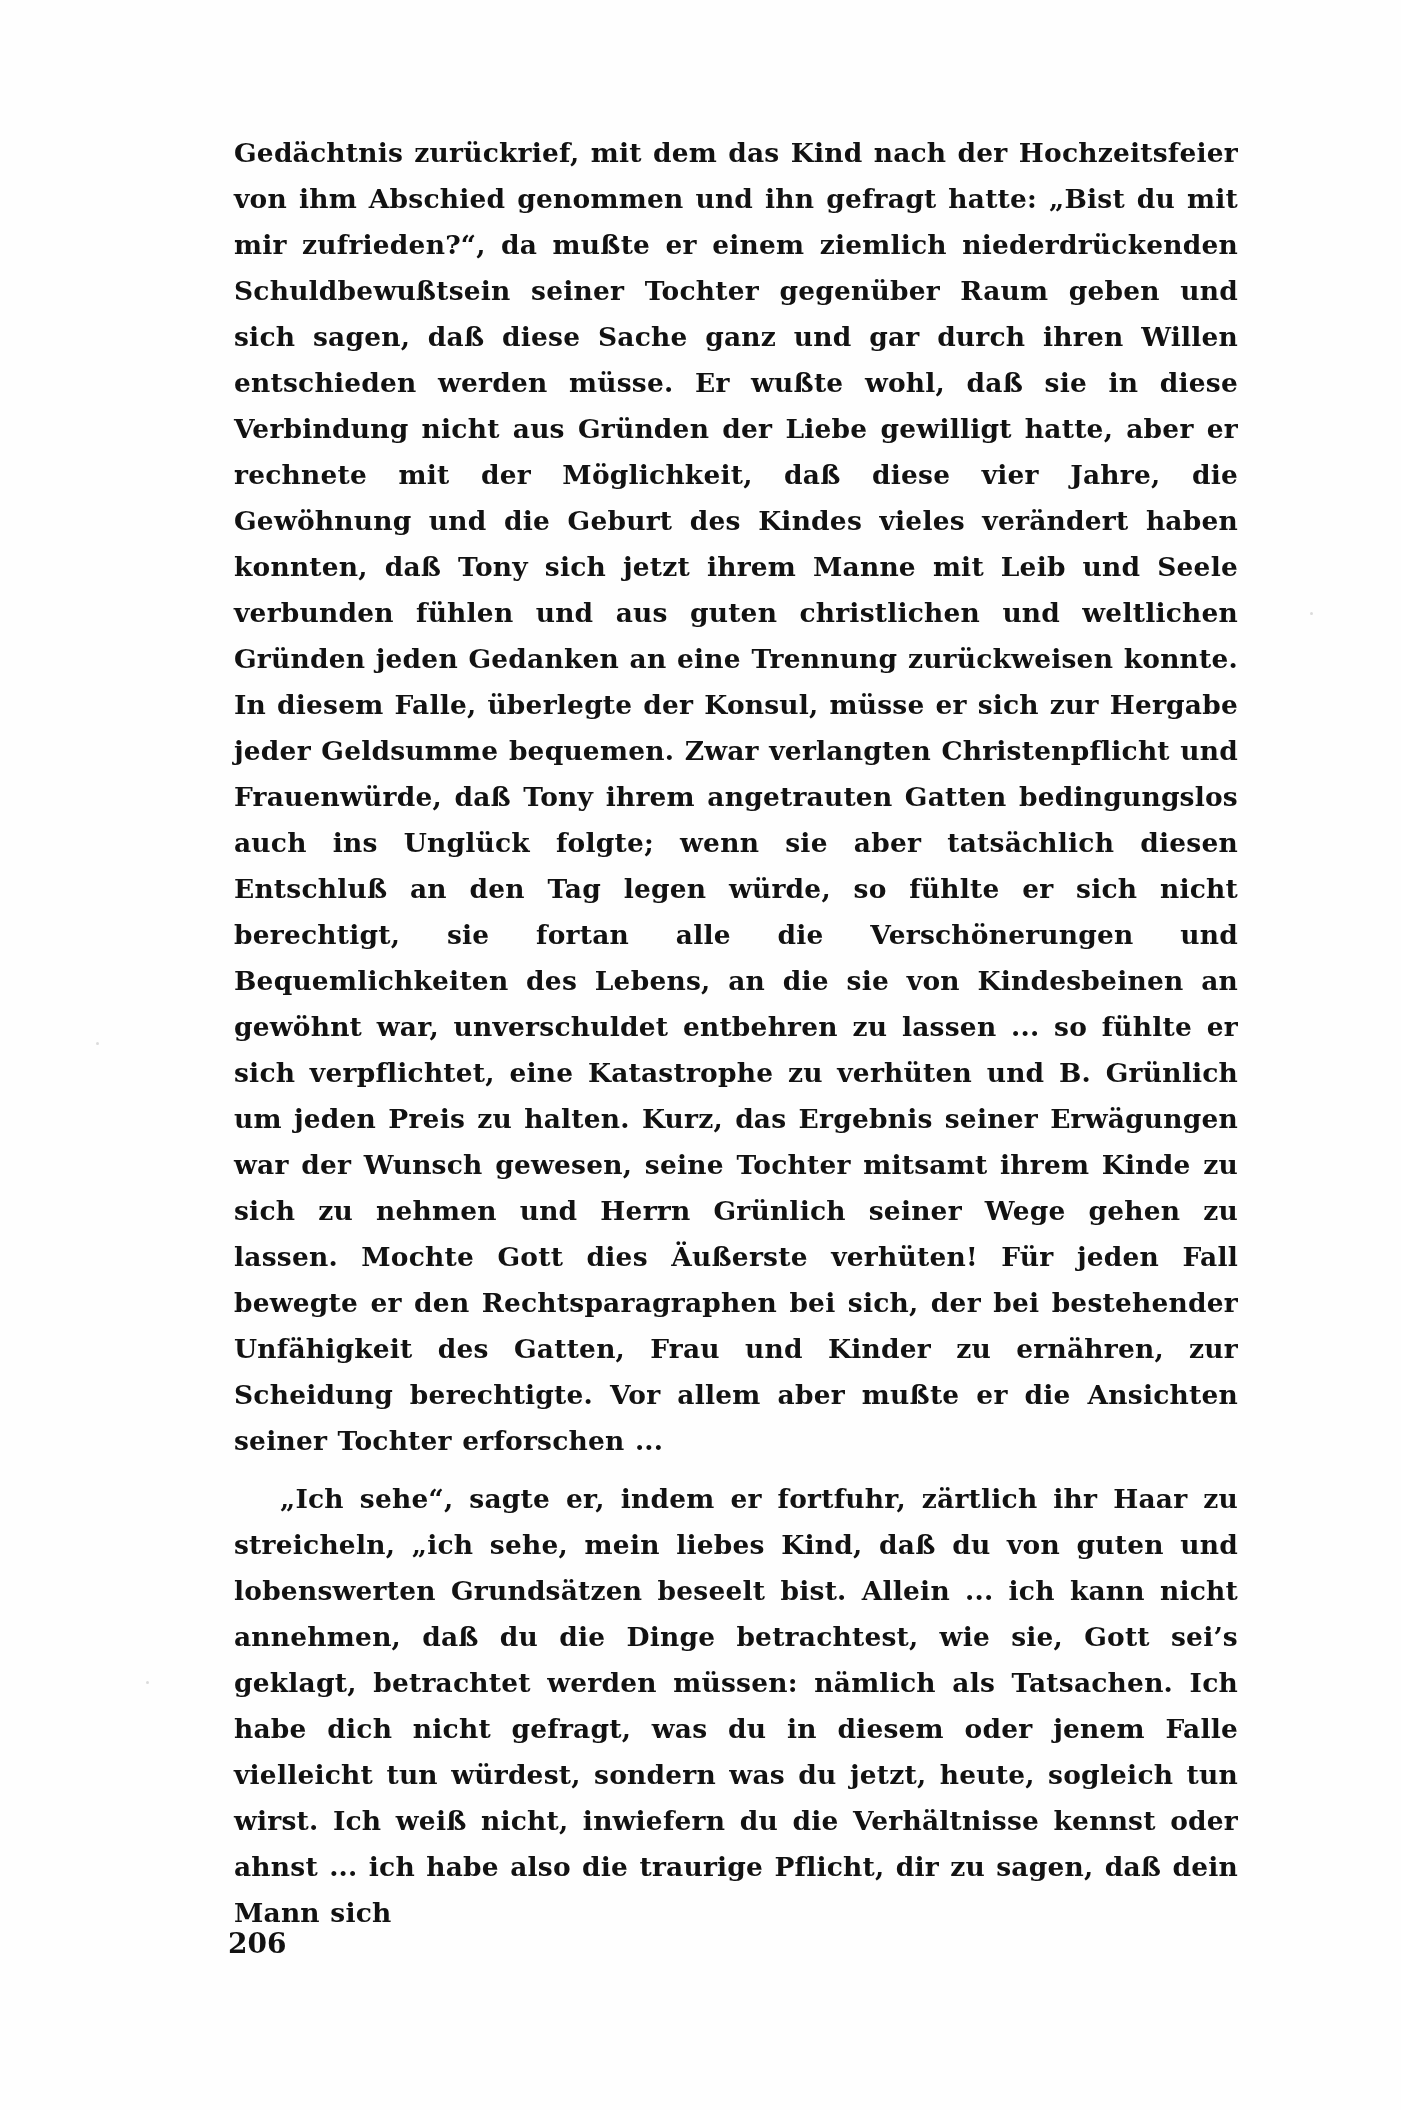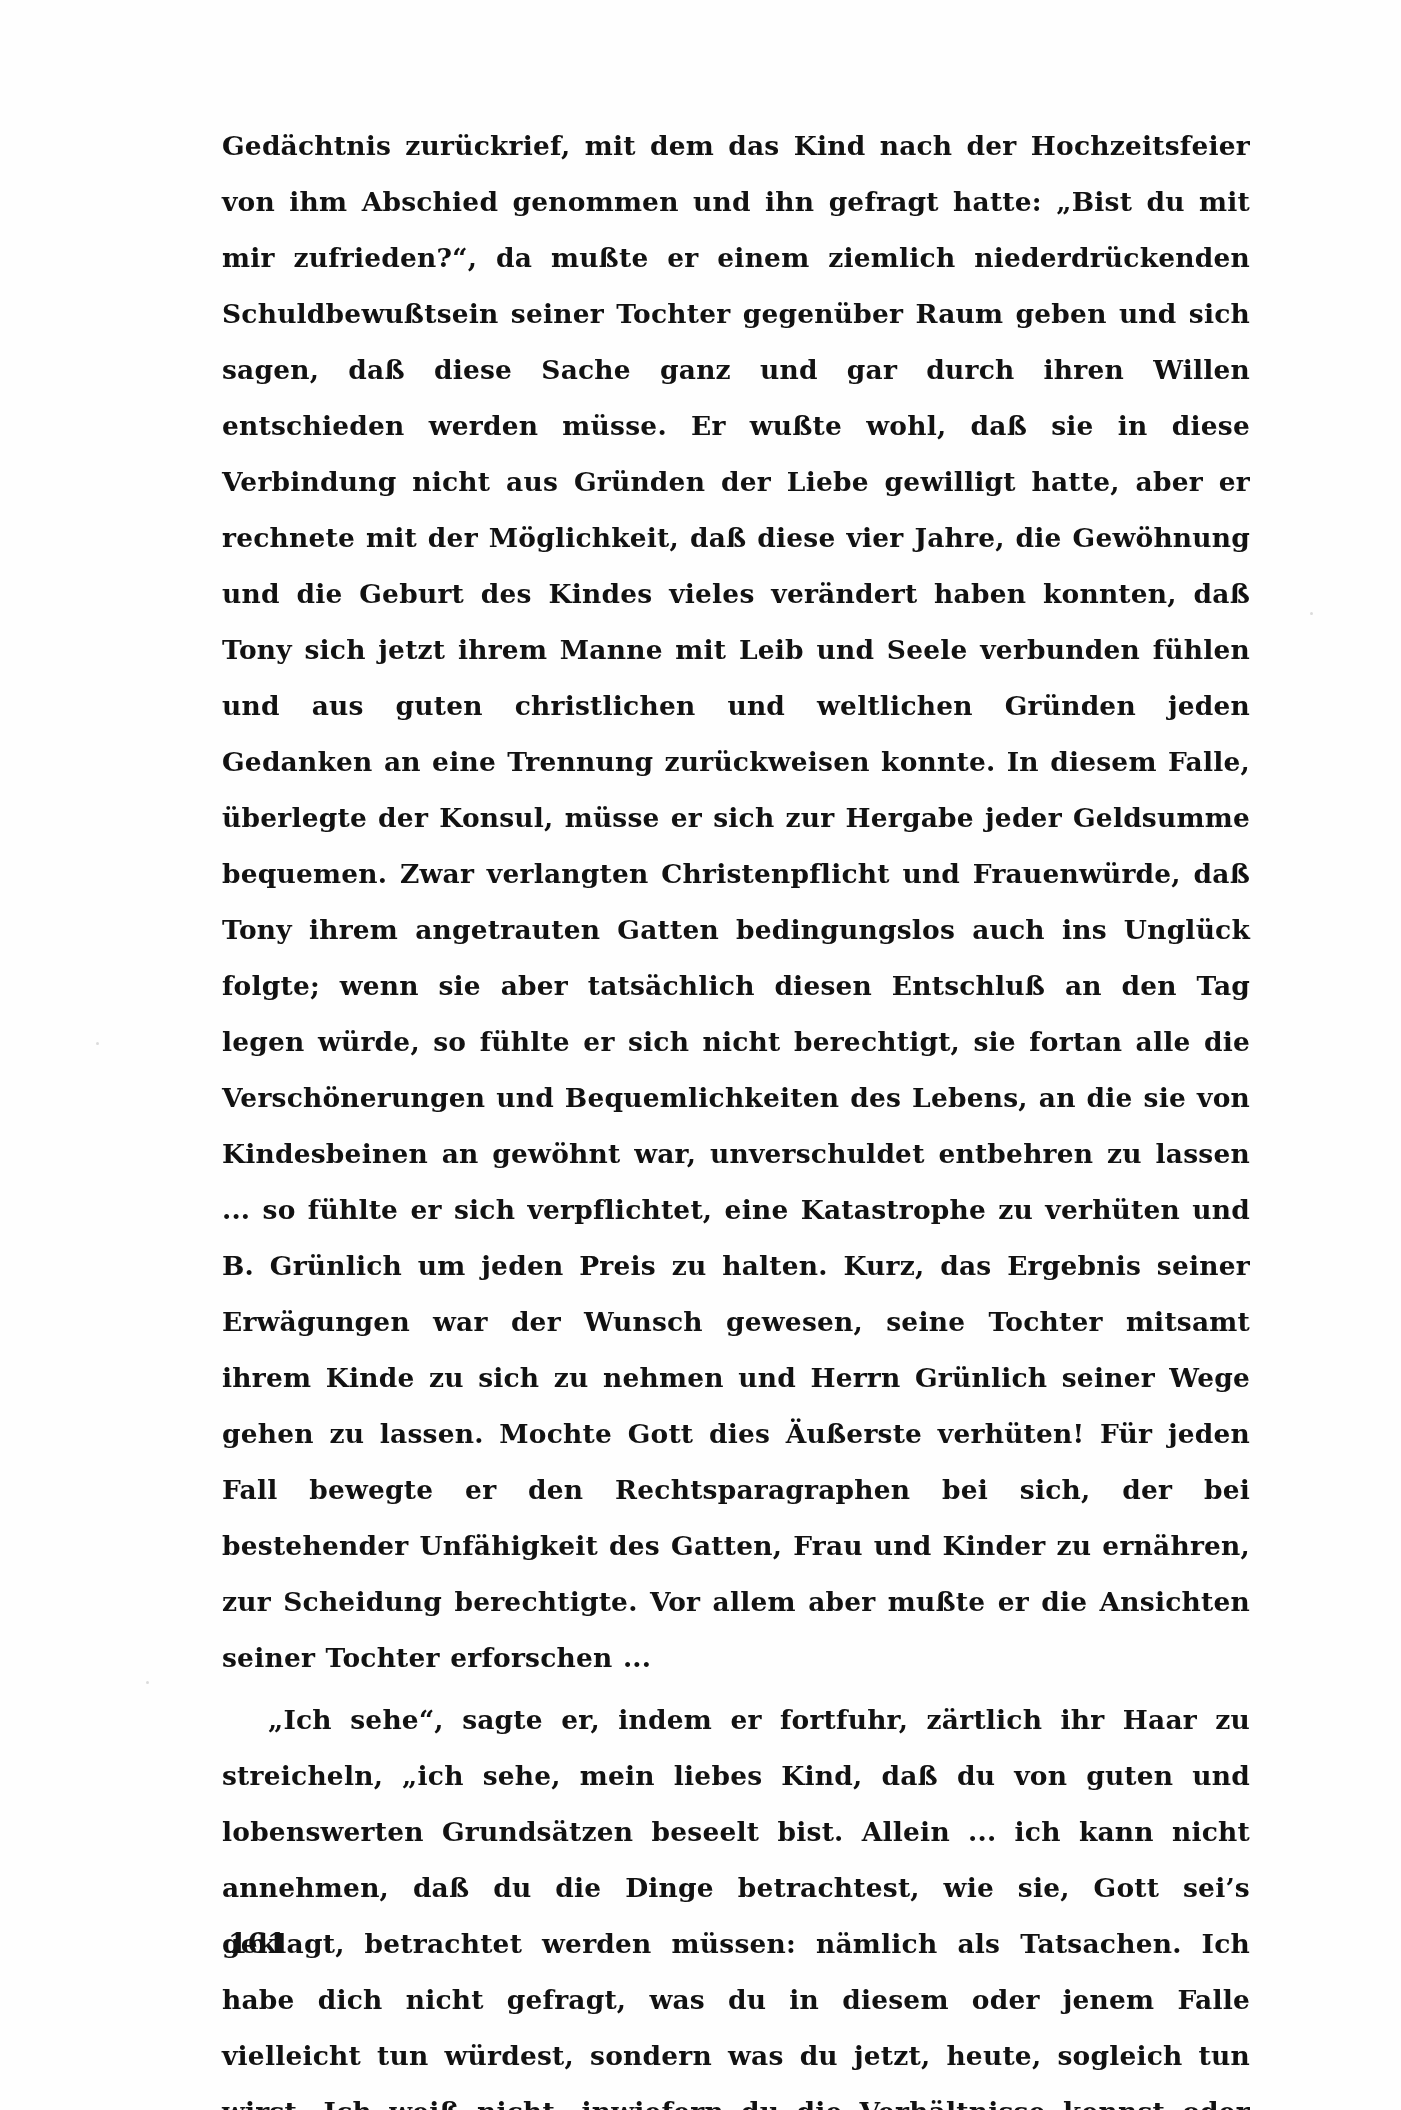--- a/index.html
+++ b/index.html
@@ -21,24 +21,24 @@
     background: #fefefe;
     overflow: hidden;
   }
   .text-block {
     position: absolute;
     left: 222px;
     top: 118px;
     width: 1028px;
   }
   .para {
-    margin: 0;
+    margin: 12px;
     font-family: "DejaVu Serif", serif;
     font-size: 26.5px;
-    line-height: 56px;
+    line-height: 46px;
     color: #121212;
     text-align: justify;
     text-justify: inter-word;
     letter-spacing: 0.2px;
     font-weight: 600;
     word-spacing: 1px;
     -webkit-font-smoothing: none;
   }
   .para.indent {
     text-indent: 46px;
@@ -68,18 +68,18 @@
 </head>
 <body>
 
 <div class="page">
 
   <div class="text-block">
     <p class="para">Gedächtnis zurückrief, mit dem das Kind nach der Hochzeitsfeier von ihm Abschied genommen und ihn gefragt hatte: „Bist du mit mir zufrieden?“, da mußte er einem ziemlich niederdrückenden Schuldbewußtsein seiner Tochter gegenüber Raum geben und sich sagen, daß diese Sache ganz und gar durch ihren Willen entschieden werden müsse. Er wußte wohl, daß sie in diese Verbindung nicht aus Gründen der Liebe gewilligt hatte, aber er rechnete mit der Möglichkeit, daß diese vier Jahre, die Gewöhnung und die Geburt des Kindes vieles verändert haben konnten, daß Tony sich jetzt ihrem Manne mit Leib und Seele verbunden fühlen und aus guten christlichen und weltlichen Gründen jeden Gedanken an eine Trennung zurückweisen konnte. In diesem Falle, überlegte der Konsul, müsse er sich zur Hergabe jeder Geldsumme bequemen. Zwar verlangten Christenpflicht und Frauenwürde, daß Tony ihrem angetrauten Gatten bedingungslos auch ins Unglück folgte; wenn sie aber tatsächlich diesen Entschluß an den Tag legen würde, so fühlte er sich nicht berechtigt, sie fortan alle die Verschönerungen und Bequemlichkeiten des Lebens, an die sie von Kindesbeinen an gewöhnt war, unverschuldet entbehren zu lassen ... so fühlte er sich verpflichtet, eine Katastrophe zu verhüten und B. Grünlich um jeden Preis zu halten. Kurz, das Ergebnis seiner Erwägungen war der Wunsch gewesen, seine Tochter mitsamt ihrem Kinde zu sich zu nehmen und Herrn Grünlich seiner Wege gehen zu lassen. Mochte Gott dies Äußerste verhüten! Für jeden Fall bewegte er den Rechtsparagraphen bei sich, der bei bestehender Unfähigkeit des Gatten, Frau und Kinder zu ernähren, zur Scheidung berechtigte. Vor allem aber mußte er die Ansichten seiner Tochter erforschen ...</p>
     <p class="para indent">„Ich sehe“, sagte er, indem er fortfuhr, zärtlich ihr Haar zu streicheln, „ich sehe, mein liebes Kind, daß du von guten und lobenswerten Grundsätzen beseelt bist. Allein ... ich kann nicht annehmen, daß du die Dinge betrachtest, wie sie, Gott sei’s geklagt, betrachtet werden müssen: nämlich als Tatsachen. Ich habe dich nicht gefragt, was du in diesem oder jenem Falle vielleicht tun würdest, sondern was du jetzt, heute, sogleich tun wirst. Ich weiß nicht, inwiefern du die Verhältnisse kennst oder ahnst ... ich habe also die traurige Pflicht, dir zu sagen, daß dein Mann sich</p>
   </div>
 
-  <div class="page-number">161</div>
+  <div class="page-number">206</div>
 
   <div class="scan-speck s1"></div>
   <div class="scan-speck s2"></div>
   <div class="scan-speck s3"></div>
 </div>
 
 </body></html>

